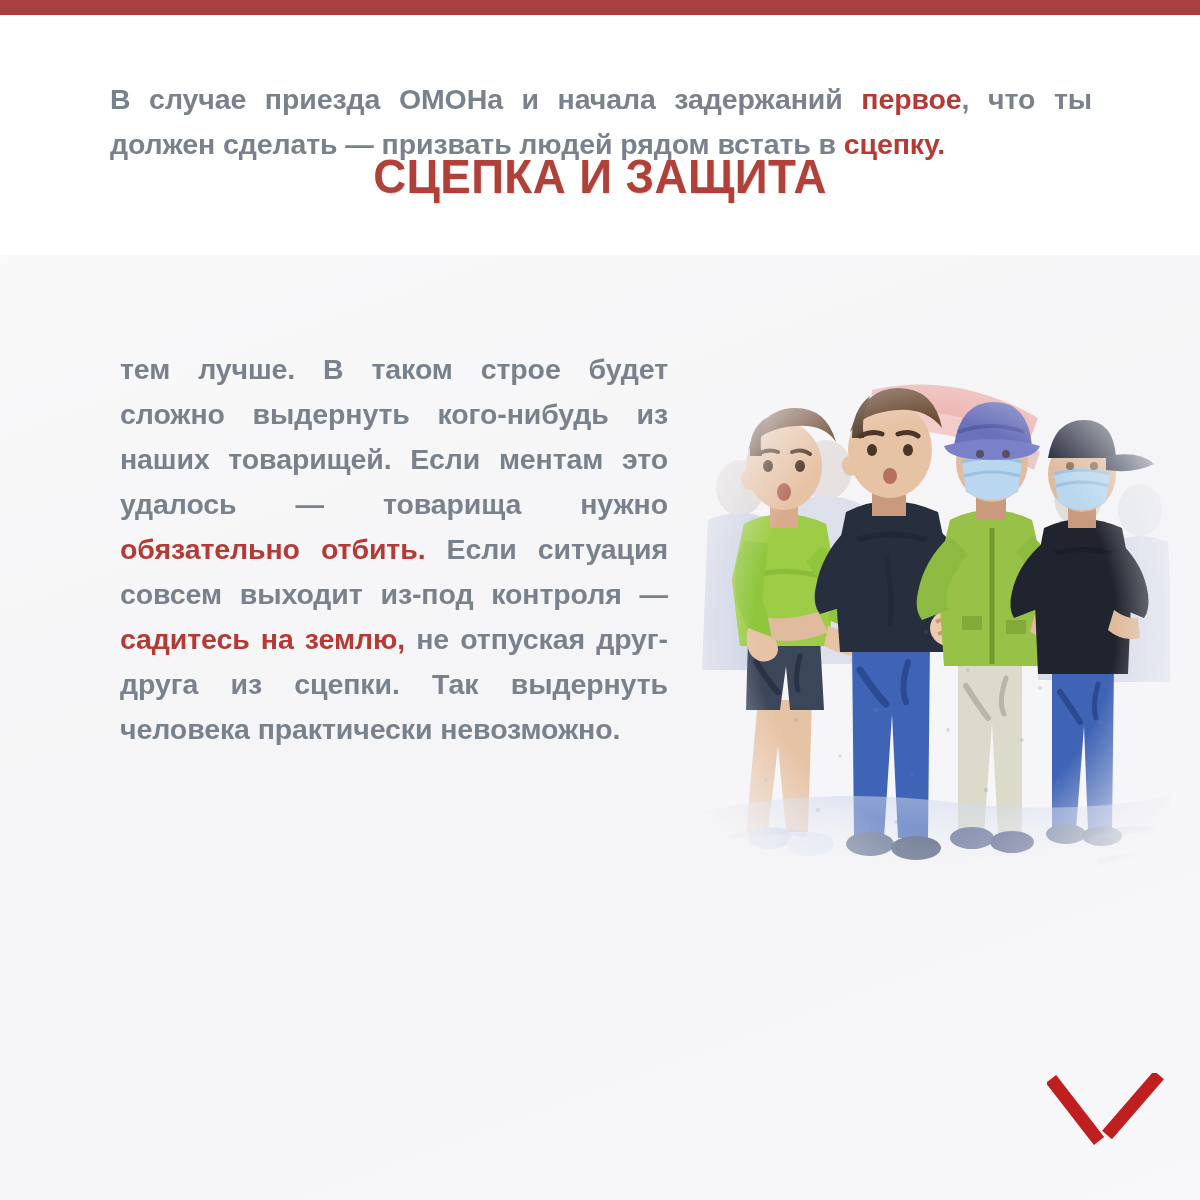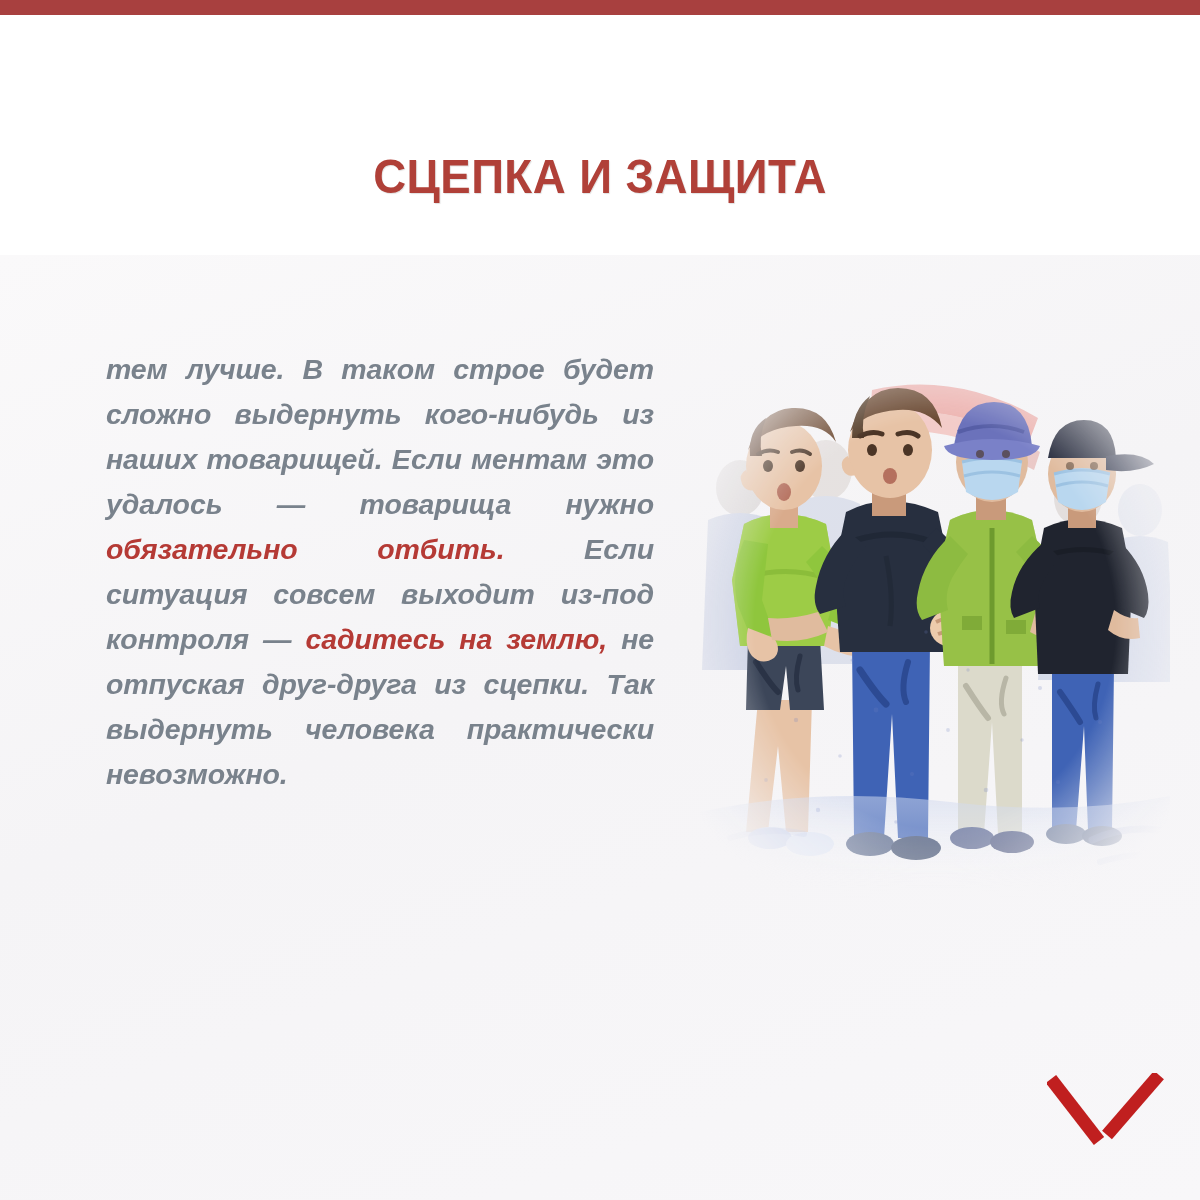--- a/index.html
+++ b/index.html
@@ -102,23 +102,22 @@
     left: 110px;
     width: 982px;
   }
   .para.bullet-wide {
     top: 228px;
     left: 110px;
     width: 982px;
   }
   .para.narrow {
     top: 318px;
-    left: 106px;
+    left: 120px;
     width: 548px;
-    font-style: italic;
   }
   .para .hl {
     color: #b53a35;
   }
   .bullet-dot {
     display: inline-block;
     width: 9px;
     height: 9px;
     border-radius: 50%;
     background: #8b939c;
@@ -353,20 +352,23 @@
             <circle cx="340" cy="318" r="2"></circle>
           <circle cx="152" cy="290" r="1.6"></circle>
             <circle cx="226" cy="262" r="1.8"></circle>
         </g>
       </g>
     </svg>
   </div>
 
   <div class="content">
 
+    <p class="para intro">
+      <span>В случае приезда ОМОНа и начала задержаний </span><span class="hl">первое</span><span>, что ты должен сделать — призвать людей рядом встать в </span><span class="hl">сцепку.</span>
+    </p>
 
 
     <p class="para narrow">
       <span>тем лучше. В таком строе будет сложно выдернуть кого-нибудь из наших товарищей. Если ментам это удалось — товарища нужно </span><span class="hl">обязательно отбить.</span><span> Если ситуация совсем выходит из-под контроля — </span><span class="hl">садитесь на землю,</span><span> не отпуская друг-друга из сцепки. Так выдернуть человека практически невозможно.</span>
     </p>
 
   </div>
 
   <div class="logo-check">
     <svg viewBox="0 0 118 80" xmlns="http://www.w3.org/2000/svg">

